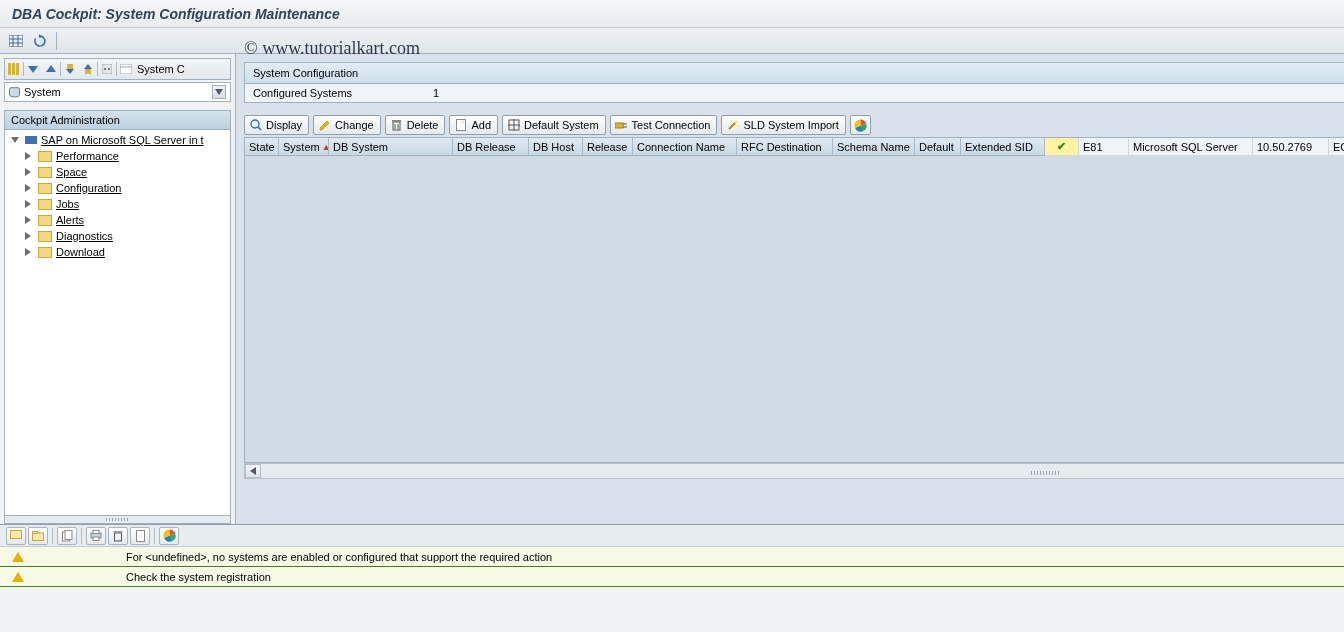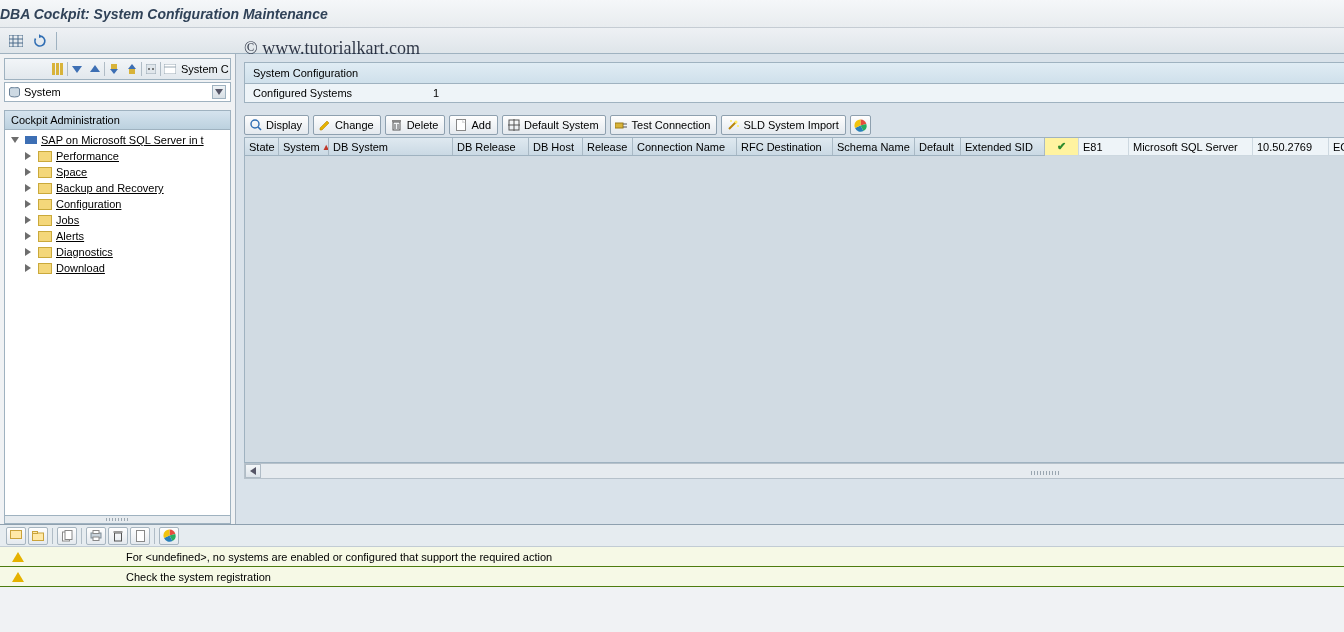--- a/index.html
+++ b/index.html
@@ -1,35 +1,35 @@
 <!DOCTYPE html>
 <html><head>
 <meta charset="utf-8">
 <style>
 * { box-sizing: border-box; margin: 0; padding: 0; font-family: Arial, sans-serif; font-size: 11px; }
 body { width: 1344px; height: 632px; background: #f0f2f4; overflow: hidden; position: relative; }
 
 
-.title-bar { height: 28px; background: linear-gradient(#f5f7f9, #e8ecef); padding: 6px 0; font-weight: bold; font-style: italic; font-size: 14px; color: #304258; border-bottom: 1px solid #c5ccd3; }
+.title-bar { height: 28px; background: linear-gradient(#f5f7f9, #e8ecef); padding: 6px 12px; font-weight: bold; font-style: italic; font-size: 14px; color: #304258; border-bottom: 1px solid #c5ccd3; }
 
 
 .app-toolbar { height: 26px; background: linear-gradient(#eef1f4, #dfe5ea); border-bottom: 1px solid #9fb2c0; display: flex; align-items: center; padding: 0 6px; gap: 4px; }
 .app-toolbar .tbtn { width: 20px; height: 18px; display: flex; align-items: center; justify-content: center; cursor: pointer; }
 .app-toolbar .sep { width: 1px; height: 18px; background: #9fb2c0; margin: 0 2px; }
 
 
 .watermark { position: absolute; top: 38px; left: 244px; color: #0f172a; font-size: 18px; font-family: Georgia, serif; opacity: 0.85; z-index: 50; pointer-events: none; }
 
 
 .layout { display: flex; height: 470px; }
 .left-col { width: 236px; flex: none; display: flex; flex-direction: column; border-right: 1px solid #a6b3bf; position: relative; }
 .right-col { flex: 1; display: flex; flex-direction: column; background: #d9e2ea; }
 
 
-.side-tb { height: 22px; background: linear-gradient(#f2f5f8, #e2e8ed); border: 1px solid #9fb2c0; margin: 4px 4px 0 4px; display: flex; align-items: center; overflow: hidden; padding-left: 44px; }
+.side-tb { height: 22px; background: linear-gradient(#f2f5f8, #e2e8ed); border: 1px solid #9fb2c0; margin: 4px 4px 0 4px; display: flex; align-items: center; overflow: hidden; }
 .side-tb .ico { width: 18px; height: 16px; display: flex; align-items: center; justify-content: center; cursor: pointer; flex: none; }
 .side-tb .isep { width: 1px; height: 14px; background: #b0bcc6; }
 .side-tb .systxt { font-size: 11px; white-space: nowrap; padding-left: 2px; }
 
 .sys-select { height: 20px; margin: 2px 4px 4px 4px; background: #fff; border: 1px solid #9fb2c0; display: flex; align-items: center; padding: 0 4px; }
 .sys-select .drop { margin-left: auto; width: 14px; height: 14px; background: linear-gradient(#eef2f5,#d8dfe5); border: 1px solid #9fb2c0; display:flex; align-items:center; justify-content:center; cursor:pointer;}
 
 
 .tree-head { background: linear-gradient(#d5e3ee,#bcd1df); border: 1px solid #9fb2c0; margin: 4px 4px 0 4px; padding: 3px 6px; font-size: 11px; }
 .tree { background: #fff; border: 1px solid #9fb2c0; border-top: none; margin: 0 4px 0 4px; flex: 1; overflow: hidden; padding-top: 2px; }
@@ -189,25 +189,20 @@
       </div>
       <div class="tree-row sub">
           <span class="tw"></span>
           <span class="fld"></span>
           <span>Performance</span>
         </div>
       <div class="tree-row sub">
           <span class="tw"></span>
           <span class="fld"></span>
           <span>Space</span>
-        </div>
-      <div class="tree-row sub">
-          <span class="tw"></span>
-          <span class="fld"></span>
-          <span>Backup and Recovery</span>
         </div>
       <div class="tree-row sub">
           <span class="tw"></span>
           <span class="fld"></span>
           <span>Configuration</span>
         </div>
       <div class="tree-row sub">
           <span class="tw"></span>
           <span class="fld"></span>
           <span>Jobs</span>

